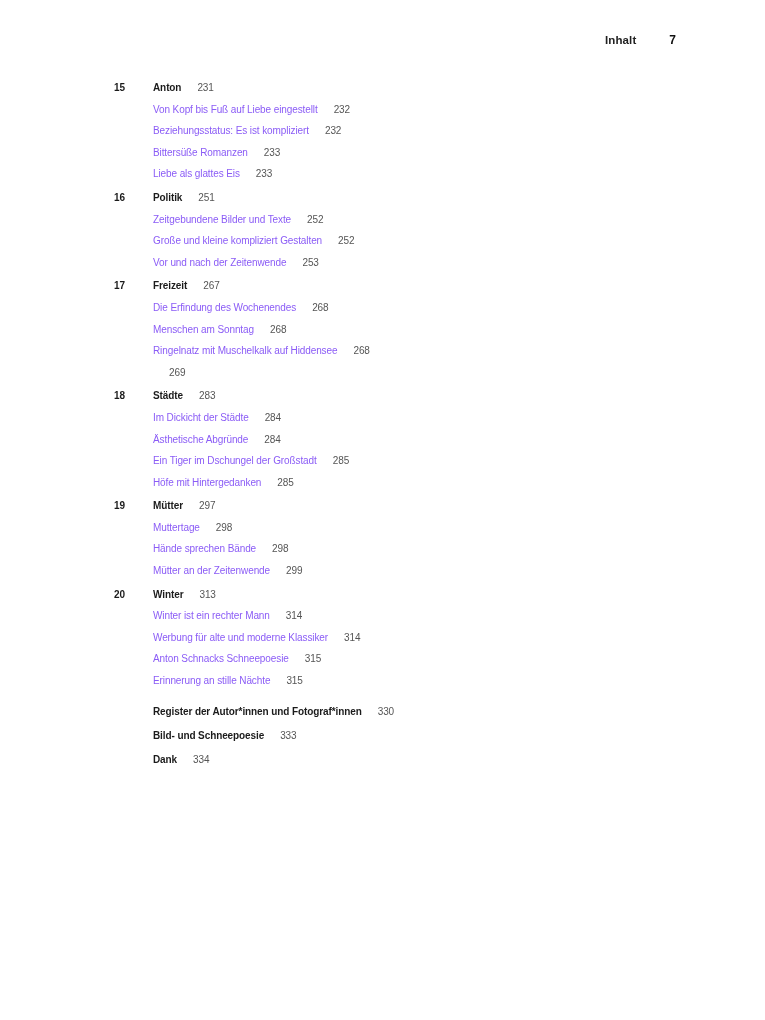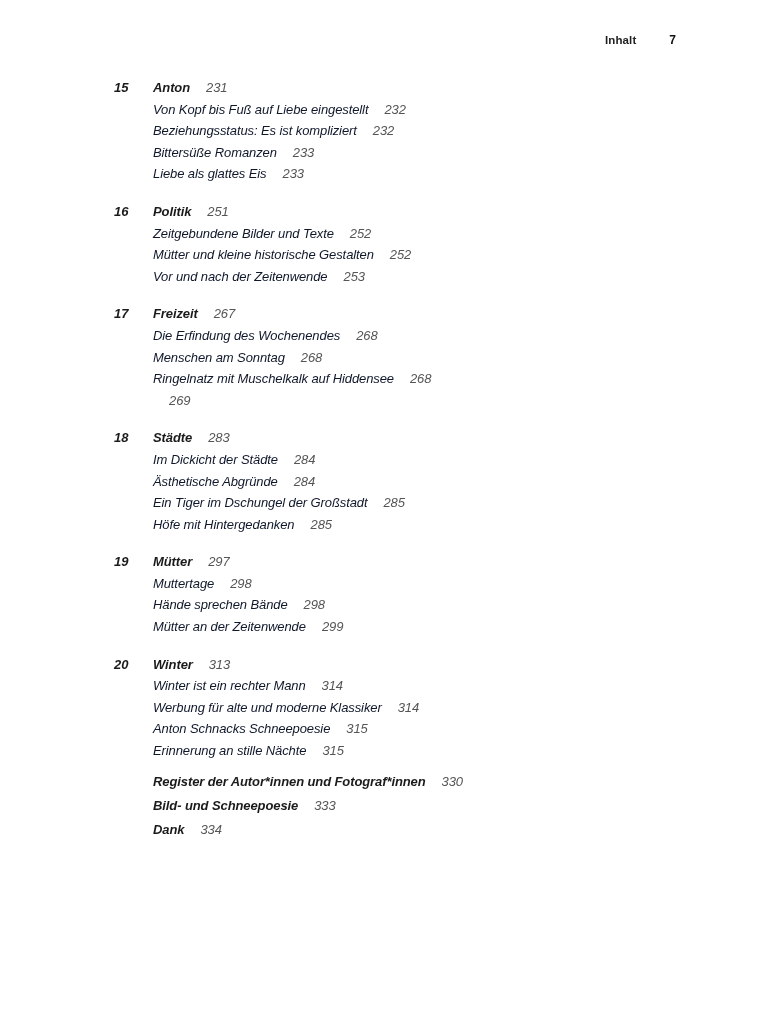--- a/index.html
+++ b/index.html
@@ -20,33 +20,32 @@
     font-weight:700;color:#222222;letter-spacing:0.1px;
   }
   .running-pagenum{
     font-weight:700;color:#111111;margin-left:33px;font-size:12px;
   }
   .toc{
     position:absolute;left:114px;top:77px;right:40px;
   }
   .row{
     display:flex;align-items:baseline;
-    line-height:21.6px;font-size:13px;
+    line-height:21.6px;font-size:10px;
     letter-spacing:-0.1px;
     white-space:nowrap;
-    font-style:italic;
-  }
-  .chapter + .chapter{margin-top:16px;}
+  }
+  .chapter + .chapter{margin-top:2px;}
   .chapter-num{
     display:inline-block;width:39px;flex:0 0 39px;
     font-weight:700;color:#1b1b1b;
   }
   .chapter-title{font-weight:700;color:#1b1b1b;}
   .entry-row{padding-left:39px;}
-  .entry-title{color:#0f172a;}
+  .entry-title{color:#8b5cf6;}
   .pagenum{
     color:#555555;margin-left:16px;
   }
   .backmatter{margin-top:8px;}
   .backmatter .row{line-height:24px;}
   .bm-title{font-weight:700;color:#1b1b1b;padding-left:39px;}
 </style>
 </head>
 <body>
 
@@ -94,21 +93,21 @@
       <span class="chapter-title">Politik</span>
       <span class="pagenum">251</span>
     </div>
     <div>
   <div class="row entry-row">
     <span class="entry-title">Zeitgebundene Bilder und Texte</span>
     <span class="pagenum">252</span>
   </div>
 
   <div class="row entry-row">
-    <span class="entry-title">Mütter und kleine historische Gestalten</span>
+    <span class="entry-title">Große und kleine kompliziert Gestalten</span>
     <span class="pagenum">252</span>
   </div>
 
   <div class="row entry-row">
     <span class="entry-title">Vor und nach der Zeitenwende</span>
     <span class="pagenum">253</span>
   </div>
 </div>
   </div>
 

